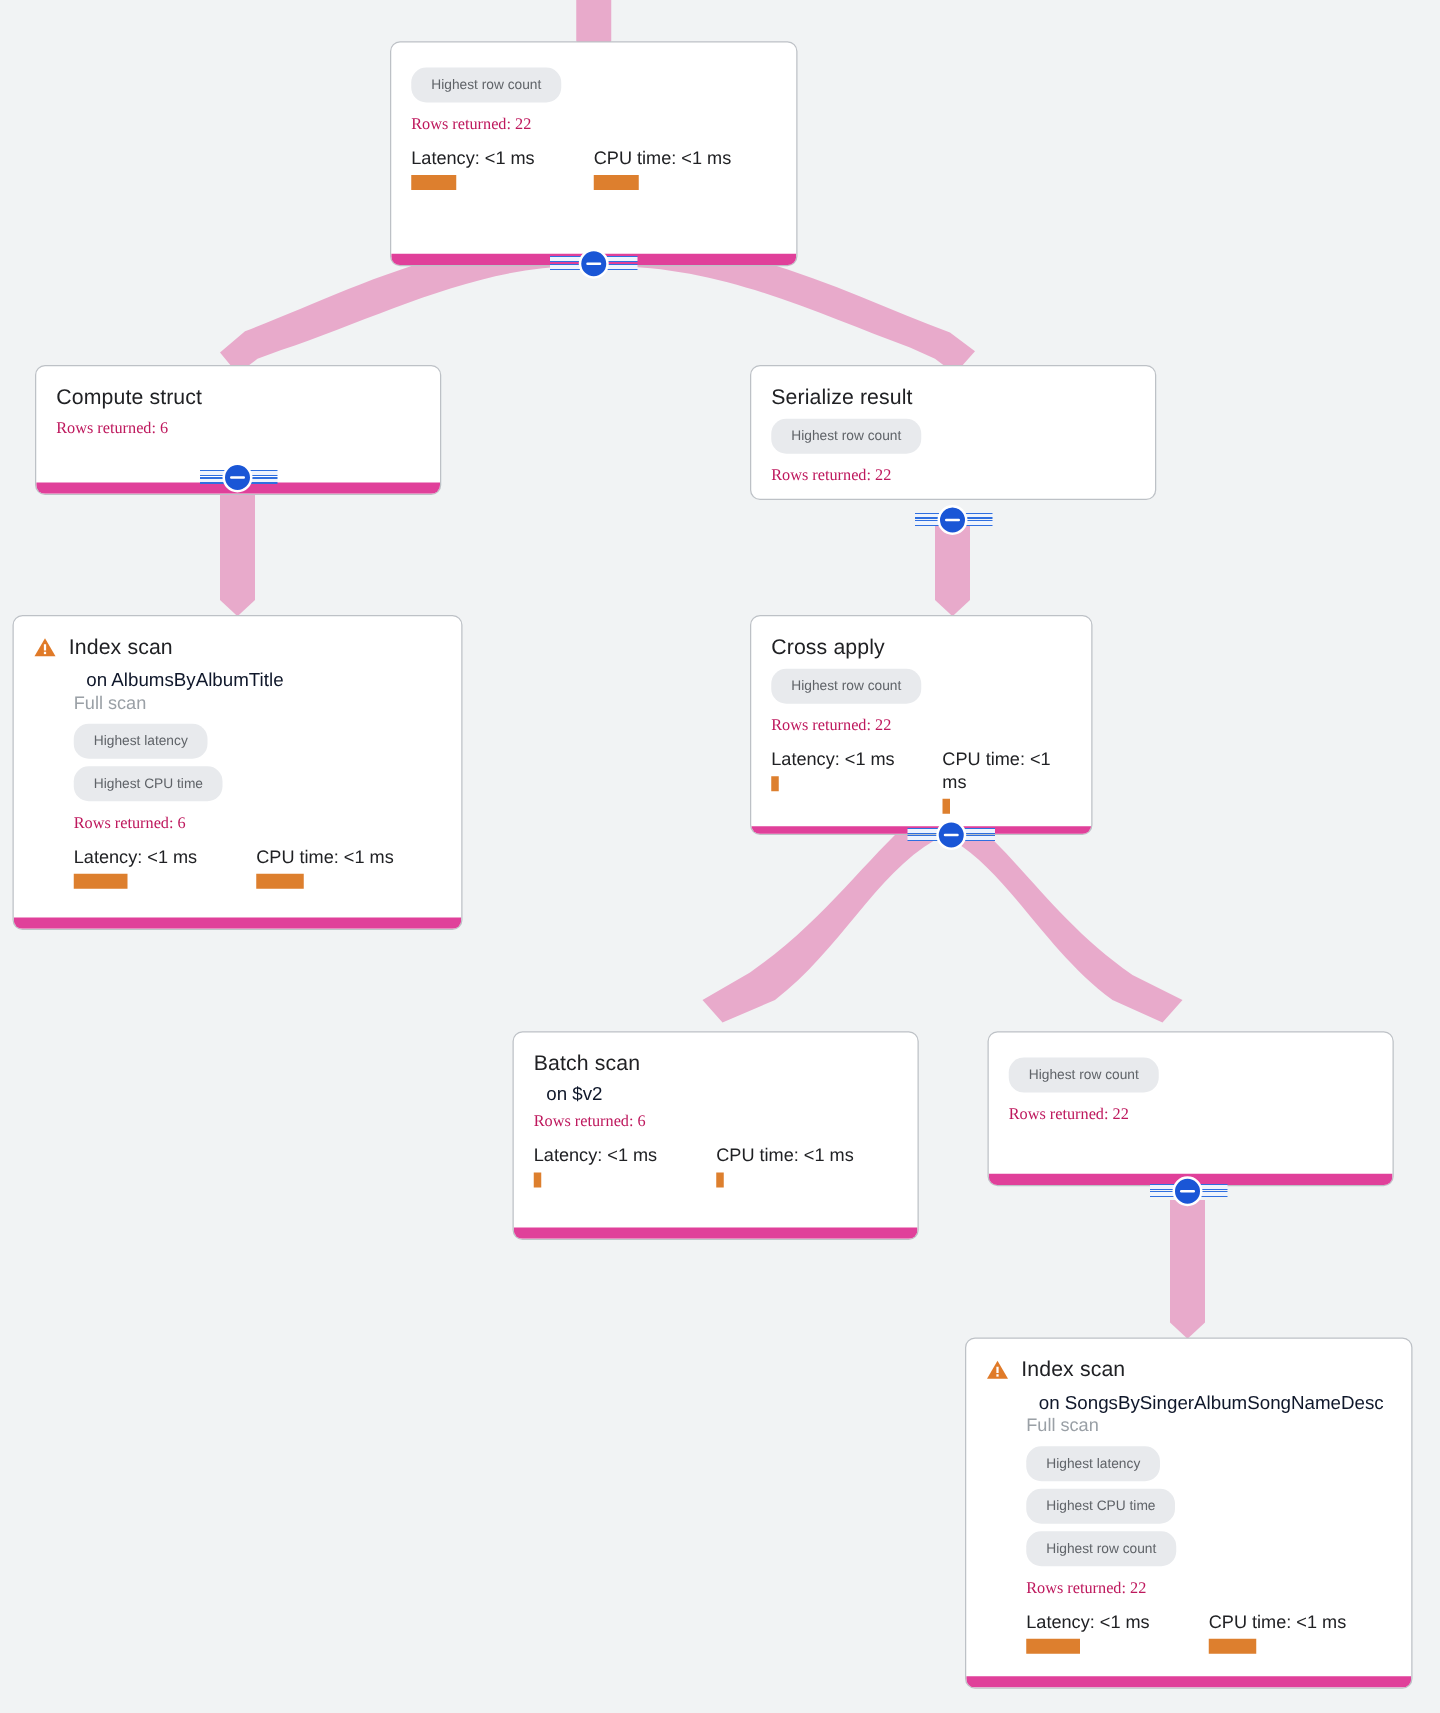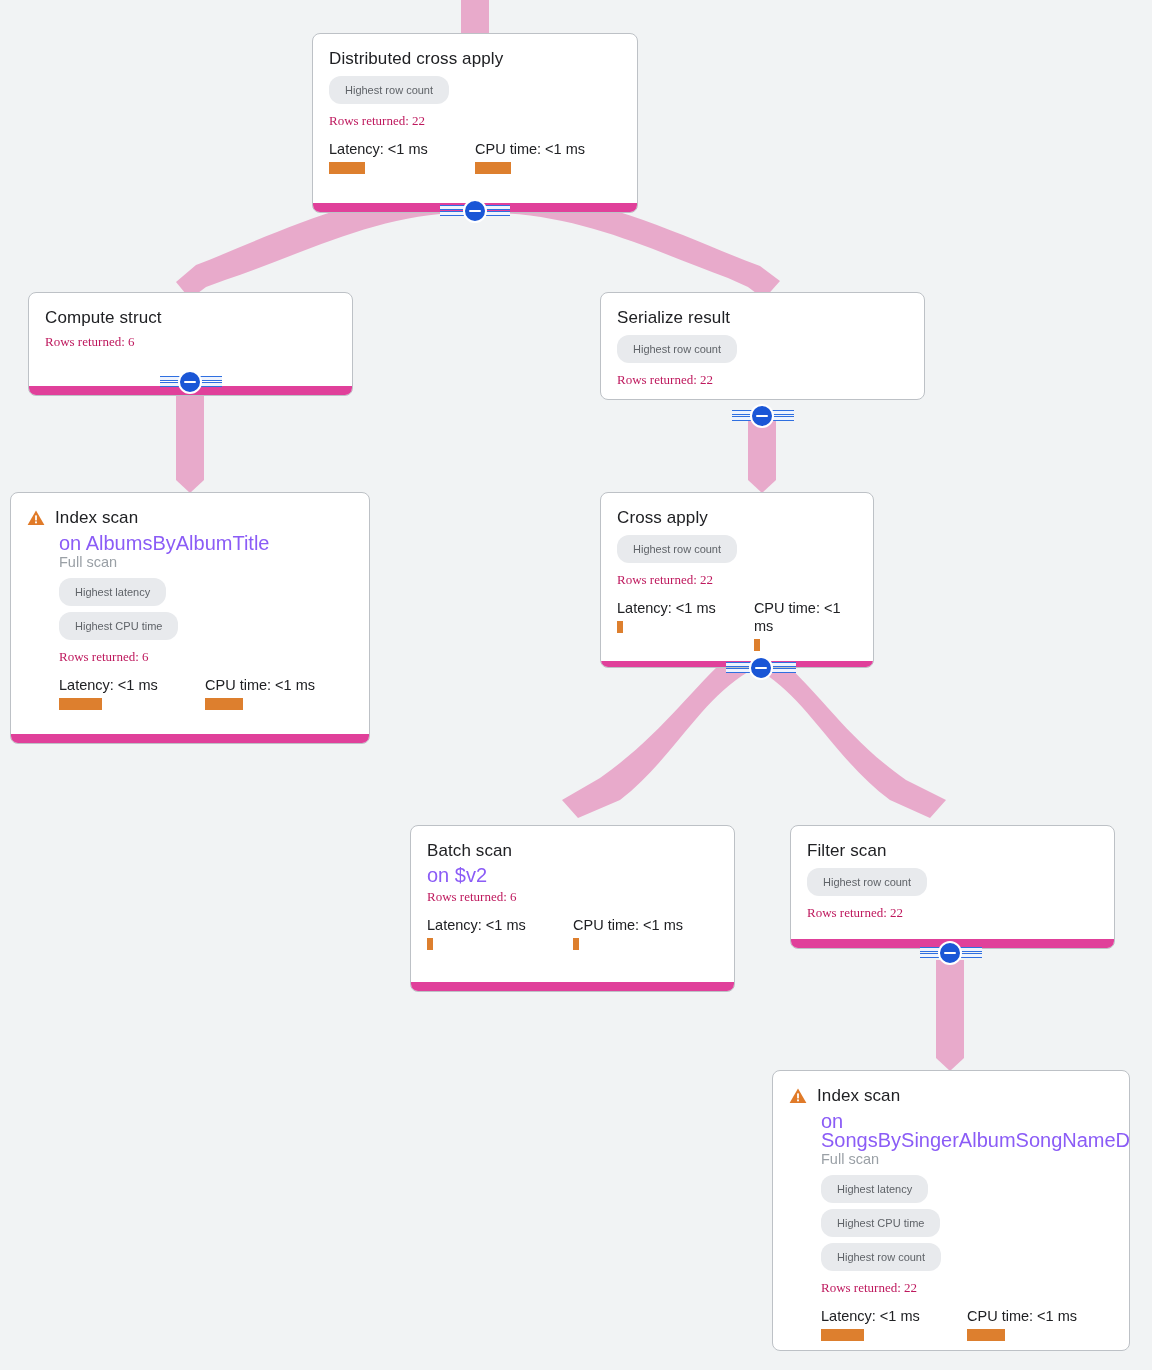--- a/index.html
+++ b/index.html
@@ -18,21 +18,21 @@
   .node-body{padding:14px 16px 10px 16px;flex:1 1 auto;}
   .node-accent{height:9px;background:#e0409a;flex:0 0 auto;}
   .title-row{display:flex;align-items:flex-start;gap:10px;}
   .warn-icon{flex:0 0 auto;margin-top:3px;}
   .node-title{
     font-size:17px;color:#202124;font-weight:500;line-height:22px;
     letter-spacing:.1px;
   }
   .indent{margin-left:0;}
   .has-warn .indent{margin-left:32px;}
-  .sub-on{font-size:20px;color:#8b5cf6;line-height:19px;margin-top:4px;}
+  .sub-on{font-size:15px;color:#0f172a;line-height:19px;margin-top:4px;margin-left:10px;}
   .sub-dim{font-size:14.5px;color:#9aa0a6;line-height:19px;}
   .pill{
     display:inline-block;background:#e8eaed;color:#5f6368;
     font-size:11px;line-height:18px;border-radius:12px;
     padding:5px 16px;margin-top:6px;text-align:center;
   }
   .pill-wrap{display:block;}
   .rows{font-size:13px;color:#be185d;line-height:19px;margin-top:7px;font-family:Liberation Serif, serif;}
   .metrics{display:flex;margin-top:10px;}
   .metric{display:flex;flex-direction:column;}
@@ -82,23 +82,20 @@
 
     <path d="M776,655 C818,690 846,738 906,780 L946,800 L930,818 L890,800
              C836,760 808,700 762,672 Z"></path>
 
     <path d="M936,960 L964,960 L964,1058 L950,1071 L936,1058 Z"></path>
   </g>
 </svg>
 
 <div class="node" style="left:312px;top:33px;width:326px;height:180px;">
   <div class="node-body">
-    <div class="title-row">
-      <div class="node-title">Distributed cross apply</div>
-    </div>
     <div class="indent">
       <span class="pill-wrap">
         <span class="pill">Highest row count</span>
       </span>
       <div class="rows">Rows returned: 22</div>
       <div class="metrics">
         <div class="metric" style="width:146px;">
           <span class="metric-label">Latency: &lt;1 ms</span>
           <span class="metric-bar" style="width:36px;"></span>
         </div>
@@ -235,23 +232,20 @@
           <span class="metric-bar" style="width:6px;"></span>
         </div>
       </div>
     </div>
   </div>
   <div class="node-accent"></div>
 </div>
 
 <div class="node" style="left:790px;top:825px;width:325px;height:124px;">
   <div class="node-body">
-    <div class="title-row">
-      <div class="node-title">Filter scan</div>
-    </div>
     <div class="indent">
       <span class="pill-wrap">
         <span class="pill">Highest row count</span>
       </span>
       <div class="rows">Rows returned: 22</div>
     </div>
   </div>
   <div class="node-accent"></div>
 </div>
 <div class="collapse-rail" style="left:920px;top:946px;width:62px;"></div>

